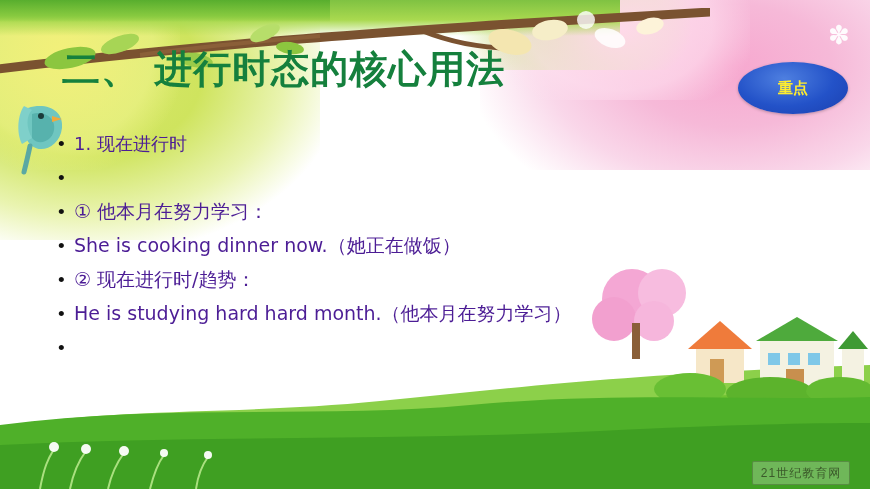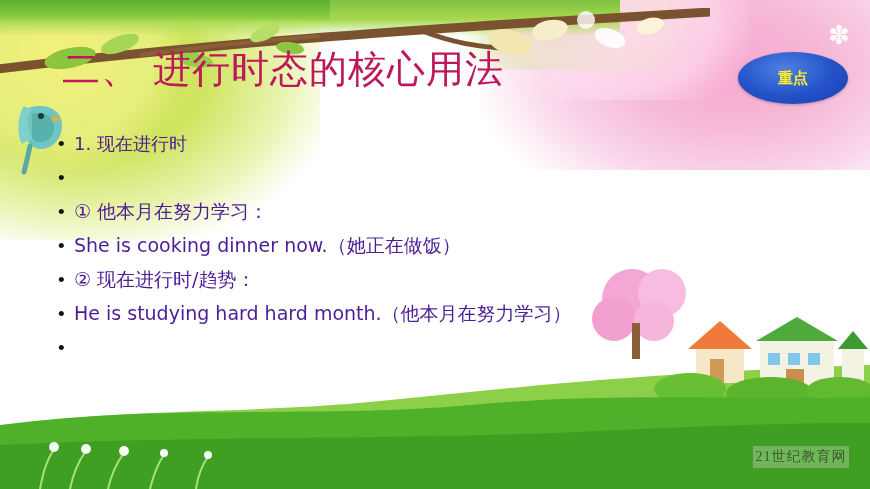--- a/index.html
+++ b/index.html
@@ -111,30 +111,30 @@
     text-align: center;
     opacity: 0.95;
   }
 
   
   .title {
     position: absolute;
     left: 62px;
     top: 44px;
     font-size: 38px;
-    font-weight: normal;
-    color: #be185d;
+    font-weight: bold;
+    color: #15803d;
     letter-spacing: 1px;
     white-space: nowrap;
     font-family: "DejaVu Sans", "Liberation Sans", sans-serif;
   }
   .badge {
     position: absolute;
     right: 22px;
-    top: 52px;
+    top: 62px;
     width: 110px;
     height: 52px;
     border-radius: 50%;
     background: radial-gradient(ellipse at 42% 32%, #4e7fe0 0%, #2352c8 55%, #1b3fae 100%);
     box-shadow: 0 1px 3px rgba(0,0,0,0.25);
     text-align: center;
   }
   .badge-text {
     position: absolute;
     inset: 0;
@@ -170,33 +170,33 @@
     line-height: 27px;
     color: #4c1d95;
     font-family: "DejaVu Sans", "Liberation Sans", sans-serif;
     white-space: nowrap;
   }
   .row-1 .bullet-text { font-size: 18px; }
 
   .watermark {
     position: absolute;
     right: 20px;
-    bottom: 20px;
+    bottom: 4px;
     width: 96px;
     height: 22px;
     border: 1px solid rgba(60,90,40,0.45);
     border-radius: 2px;
     background: rgba(255,255,255,0.25);
     display: flex;
     align-items: center;
     justify-content: center;
     color: #3b5a2a;
-    font-size: 14px;
+    font-size: 12px;
     letter-spacing: 1px;
-    font-family: Liberation Serif, serif;
+    font-family: Liberation Sans, sans-serif;
   }
 </style>
 </head>
 <body>
 
 <div class="slide">
 
   <div class="bg-base"></div>
   <div class="bg-topleft"></div>
   <div class="bg-topleft2"></div>

